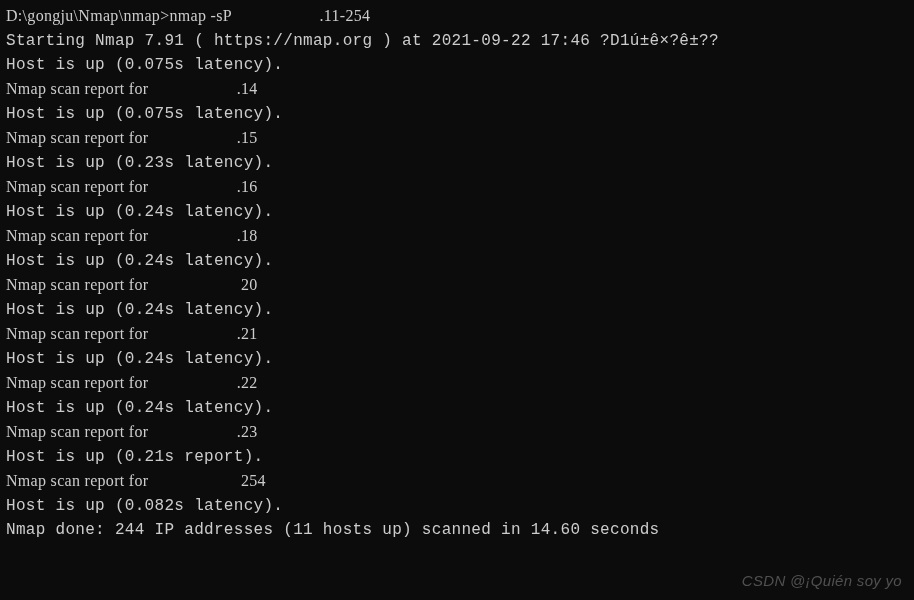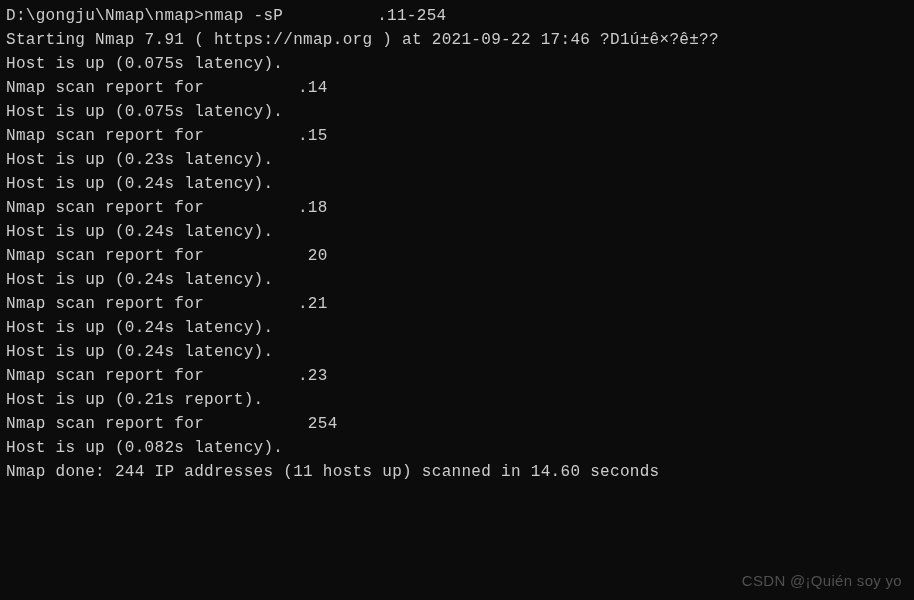--- a/index.html
+++ b/index.html
@@ -19,62 +19,66 @@
       overflow: hidden;
       position: relative;
       letter-spacing: 0.3px;
     }
     .line {
       white-space: pre;
       display: block;
     }
     .prompt-seg {
       display: inline;
+      font-family: Liberation Serif, serif;
     }
     .redact {
       display: inline-block;
       background: #0c0c0c;
       border-radius: 2px;
       width: 84px;
       height: 16px;
       vertical-align: middle;
       margin-top: -3px;
     }
     .watermark {
       position: absolute;
       right: 12px;
       bottom: 8px;
       color: #5c5c5c;
       font-size: 15px;
       font-family: sans-serif;
       opacity: 0.85;
+      font-style: italic;
     }
   </style>
 </head>
 <body>
 
 <div>
 
   <span class="line"><span class="prompt-seg">D:\gongju\Nmap\nmap&gt;</span><span class="prompt-seg">nmap -sP </span><span class="redact"></span><span class="prompt-seg">.11-254</span></span>
 
   <span class="line">Starting Nmap 7.91 ( https://nmap.org ) at 2021-09-22 17:46 ?D1ú±ê×?ê±??</span>
 
   <div id="hosts-container">
       <span class="line">Host is up (0.075s latency).</span>
       <span class="line"><span class="prompt-seg">Nmap scan report for </span><span class="redact"></span><span class="prompt-seg">.14</span></span>
       <span class="line">Host is up (0.075s latency).</span>
       <span class="line"><span class="prompt-seg">Nmap scan report for </span><span class="redact"></span><span class="prompt-seg">.15</span></span>
       <span class="line">Host is up (0.23s latency).</span>
+      <span class="line"><span class="prompt-seg">Nmap scan report for </span><span class="redact"></span><span class="prompt-seg">.16</span></span>
       <span class="line">Host is up (0.24s latency).</span>
       <span class="line"><span class="prompt-seg">Nmap scan report for </span><span class="redact"></span><span class="prompt-seg">.18</span></span>
       <span class="line">Host is up (0.24s latency).</span>
       <span class="line"><span class="prompt-seg">Nmap scan report for </span><span class="redact"></span><span class="prompt-seg"> 20</span></span>
       <span class="line">Host is up (0.24s latency).</span>
       <span class="line"><span class="prompt-seg">Nmap scan report for </span><span class="redact"></span><span class="prompt-seg">.21</span></span>
       <span class="line">Host is up (0.24s latency).</span>
+      <span class="line"><span class="prompt-seg">Nmap scan report for </span><span class="redact"></span><span class="prompt-seg">.22</span></span>
       <span class="line">Host is up (0.24s latency).</span>
       <span class="line"><span class="prompt-seg">Nmap scan report for </span><span class="redact"></span><span class="prompt-seg">.23</span></span>
       <span class="line">Host is up (0.21s report).</span>
       <span class="line"><span class="prompt-seg">Nmap scan report for </span><span class="redact"></span><span class="prompt-seg"> 254</span></span>
       <span class="line">Host is up (0.082s latency).</span>
     </div>
 
   <span class="line">Nmap done: 244 IP addresses (11 hosts up) scanned in 14.60 seconds</span>
 
 </div>

